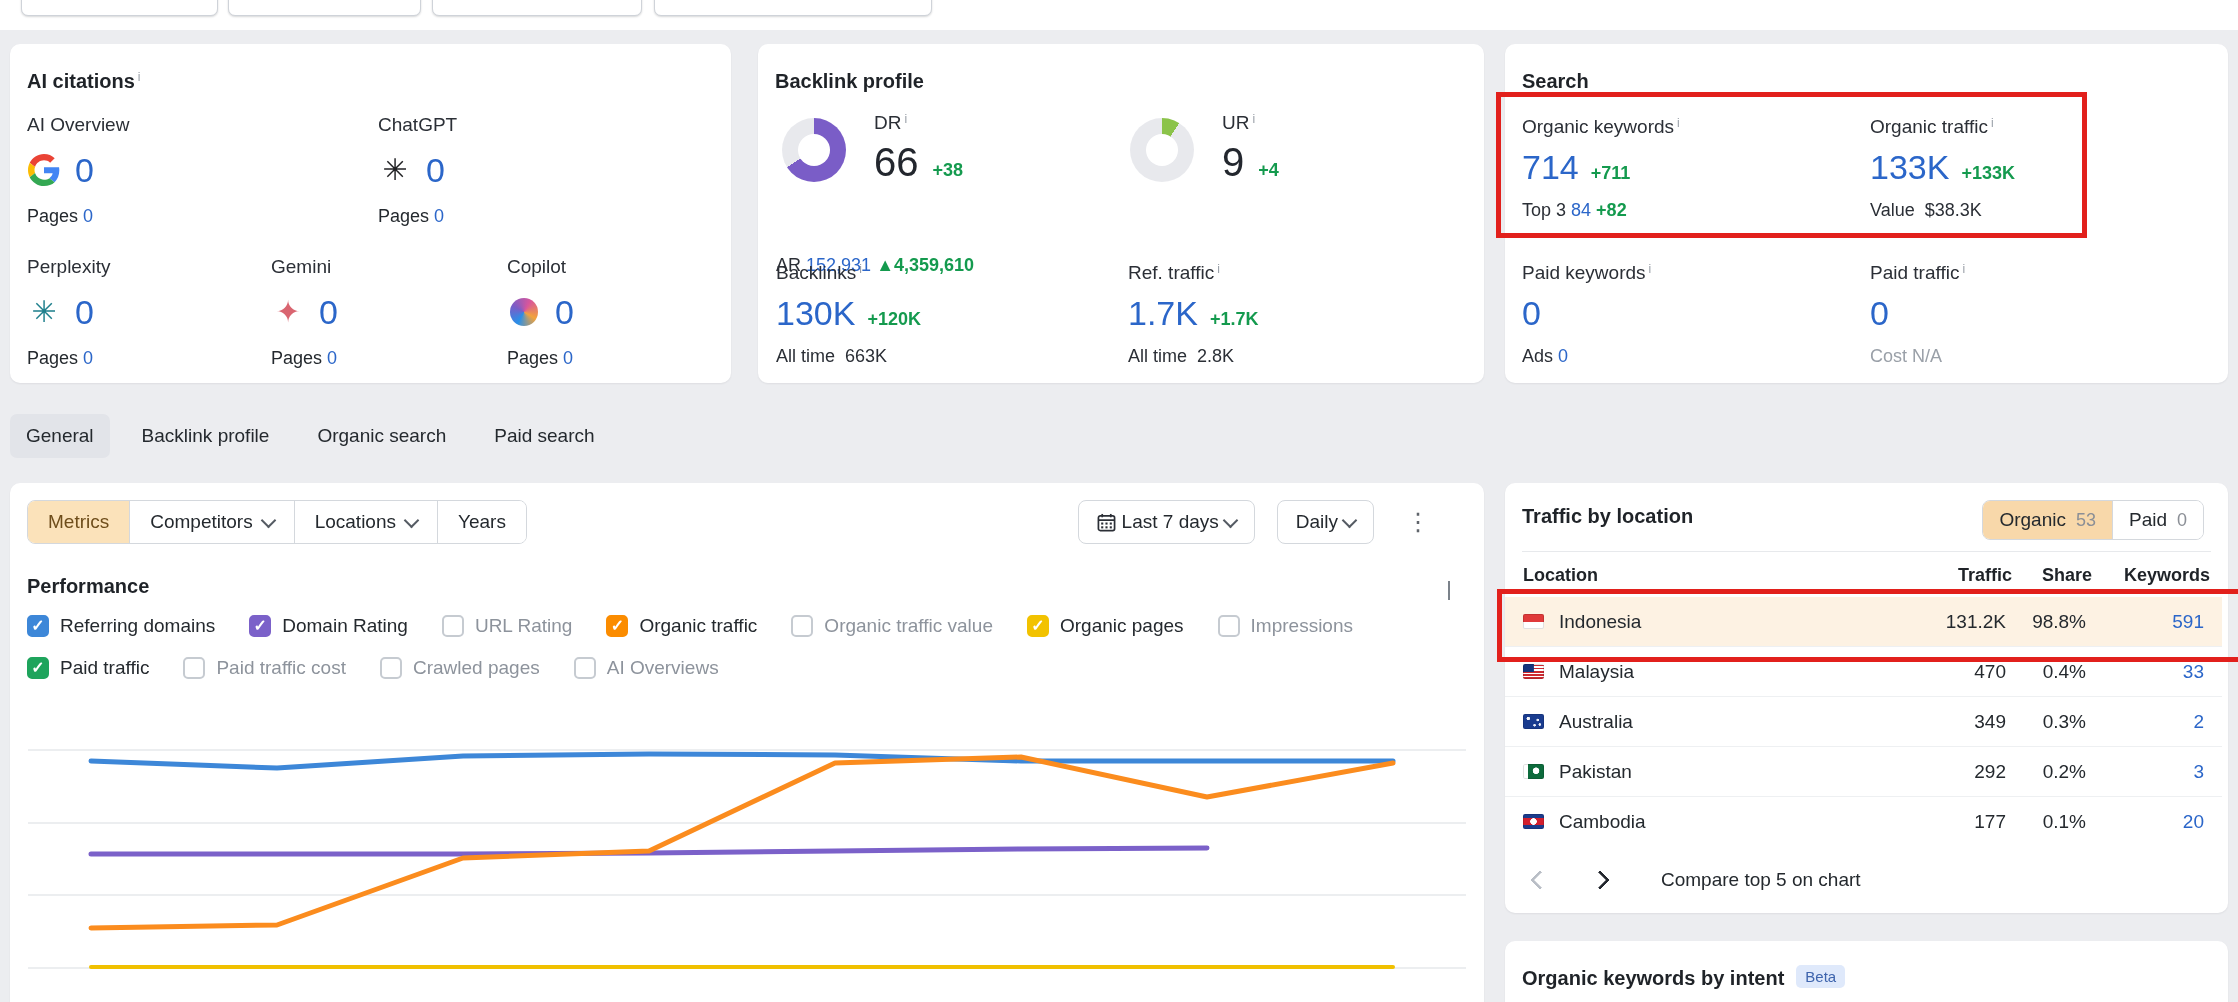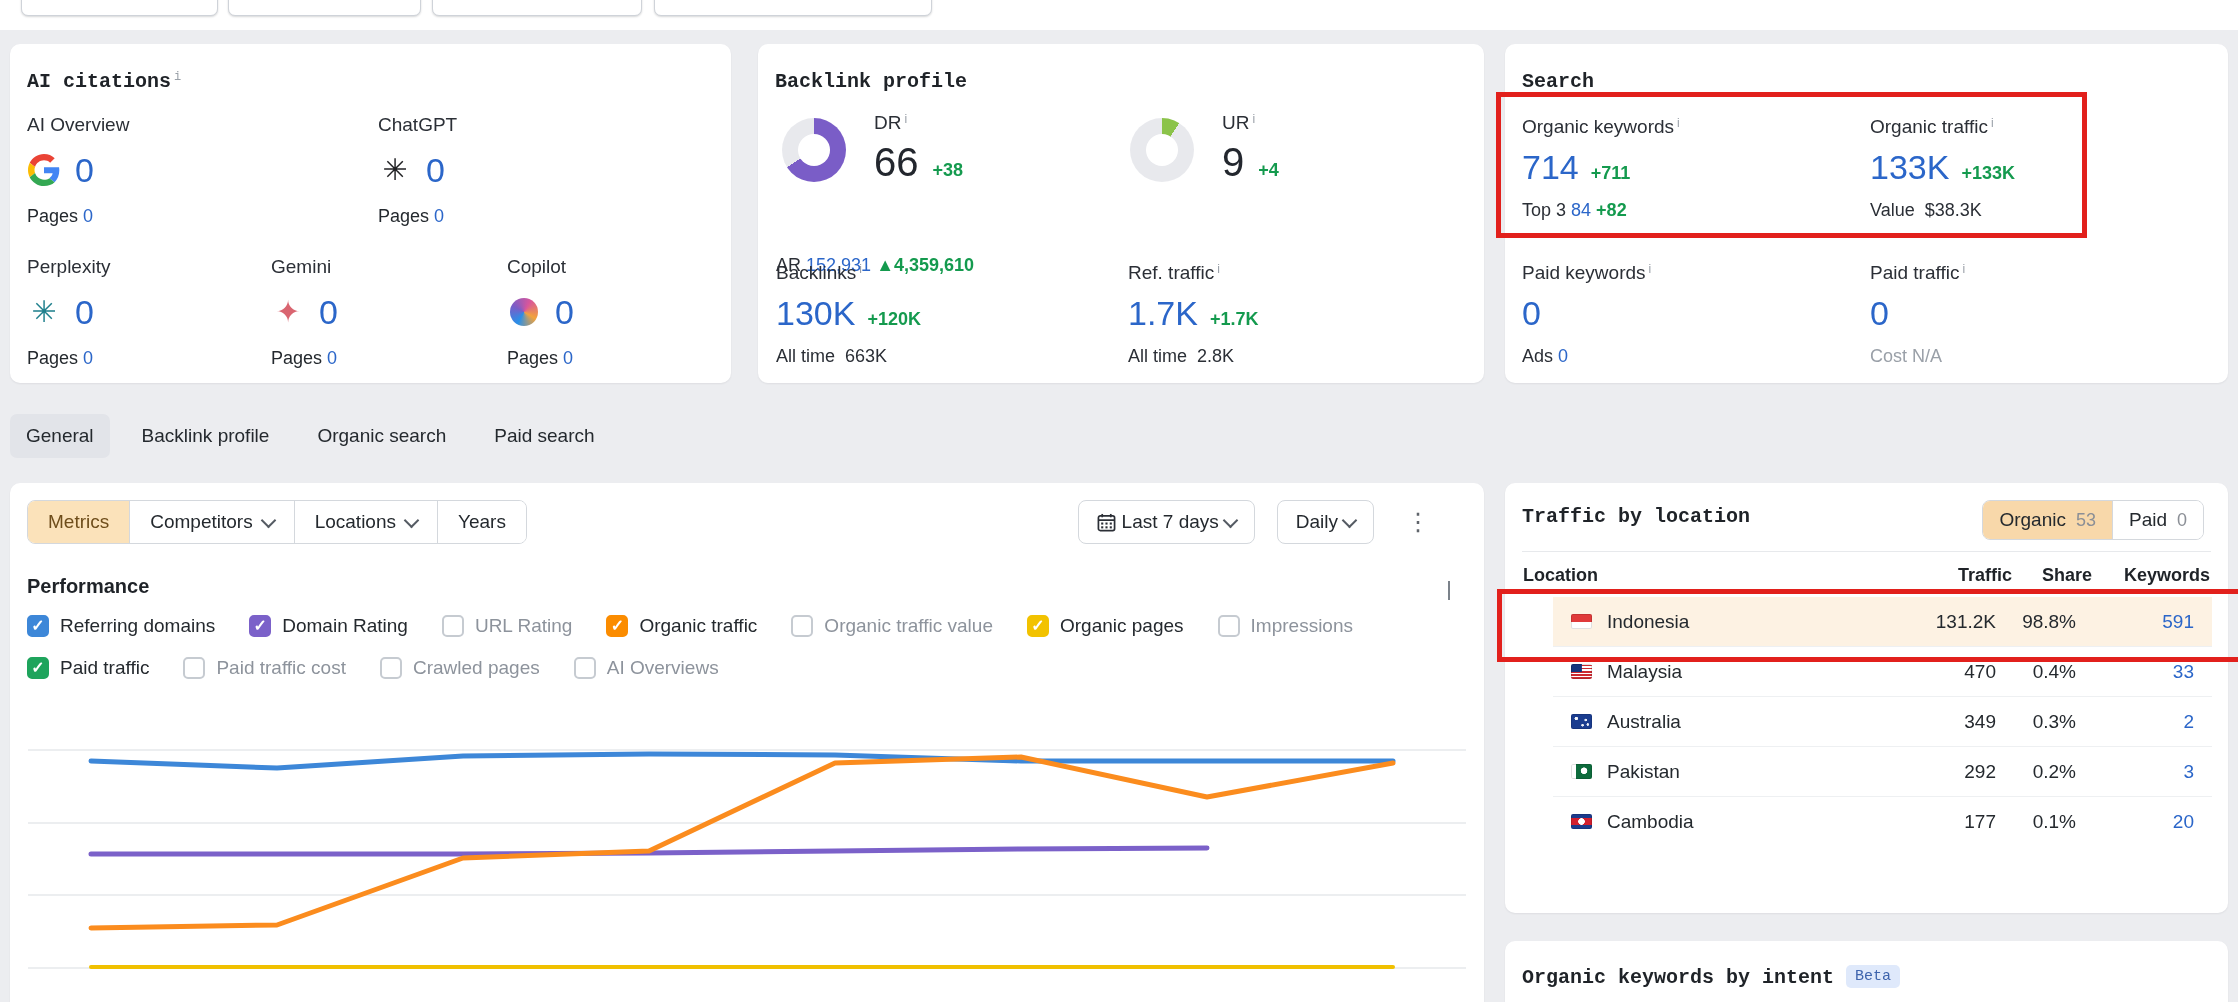--- a/index.html
+++ b/index.html
@@ -4,21 +4,21 @@
 <style>
   html,body{margin:0;padding:0;background:#dfe2e6;}
   .screen{position:relative;width:2238px;height:1002px;background:#ecedf0;overflow:hidden;
           font-family:"Liberation Sans",sans-serif;color:#24292e;}
   
   .topstrip{position:absolute;left:0;top:0;width:2238px;height:30px;background:#fff;z-index:2;}
   .topbox{position:absolute;top:-16px;height:30px;background:#fff;border:1px solid #cfd3d9;
           border-radius:7px;box-shadow:0 1px 2px rgba(30,34,40,.18);}
   
   .card{position:absolute;background:#fff;border-radius:10px;box-shadow:0 1px 2px rgba(27,31,36,.07);}
-  .card-title{font-size:20px;font-weight:700;color:#1f2328;font-family:Liberation Mono, monospace;}
+  .card-title{font-size:20px;font-weight:700;color:#1f2328;}
   sup.info{font-size:12px;color:#9aa0a8;font-weight:400;margin-left:3px;vertical-align:top;}
   .lbl{font-size:19px;color:#2b2f36;}
   .bigval{font-size:34px;color:#2b66c9;line-height:1;}
   .delta{font-size:18px;color:#149a4e;font-weight:700;}
   .subrow{font-size:18px;color:#2b2f36;}
   .subrow .blue{color:#2b66c9;}
   .subrow .green{color:#149a4e;font-weight:700;}
   .subrow .gray{color:#9aa0a8;}
   
   .ai-item{position:absolute;width:230px;}
@@ -391,21 +391,21 @@
 
     <div class="tl-divider" style="position:absolute;left:0;right:0;top:68px;"></div>
 
     <div class="tl-grid tl-head" style="position:absolute;left:0;right:0;top:70px;">
       <span>Location</span>
       <span class="num">Traffic</span>
       <span class="num">Share</span>
       <span class="num">Keywords</span>
     </div>
 
-    <div style="position:absolute;left:0;right:16px;top:114px;margin-left:48px;">
+    <div style="position:absolute;left:0;right:6px;top:114px;">
       <div class="tl-grid trow hl">
         <span class="cflag">
             <i class="fi" data-flag="flag-indonesia"></i>
             <span>Indonesia</span>
           </span>
         <span class="num">131.2K</span>
         <span class="num">98.8%</span>
         <span class="kw">591</span>
       </div>
       <div class="tl-grid trow">
@@ -439,20 +439,29 @@
         <span class="cflag">
             <i class="fi" data-flag="flag-cambodia"></i>
             <span>Cambodia</span>
           </span>
         <span class="num">177</span>
         <span class="num">0.1%</span>
         <span class="kw">20</span>
       </div>
     </div>
 
+    <div class="pager">
+      <div class="pgbtn">
+          <span class="pchev left"></span>
+        </div>
+      <div class="pgbtn">
+          <span class="pchev right"></span>
+        </div>
+      <span class="compare">Compare top 5 on chart</span>
+    </div>
   </div>
 
   <div class="card" style="left:1505px;top:941px;width:723px;height:100px;">
     <div class="card-title" style="position:absolute;left:17px;top:24px;">
       <span>Organic keywords by intent</span><span class="beta">Beta</span>
     </div>
   </div>
 
   <div class="anno" style="left:1496px;top:92px;width:581px;height:136px;"></div>
   <div class="anno" style="left:1497px;top:589px;width:736px;height:63px;"></div>

